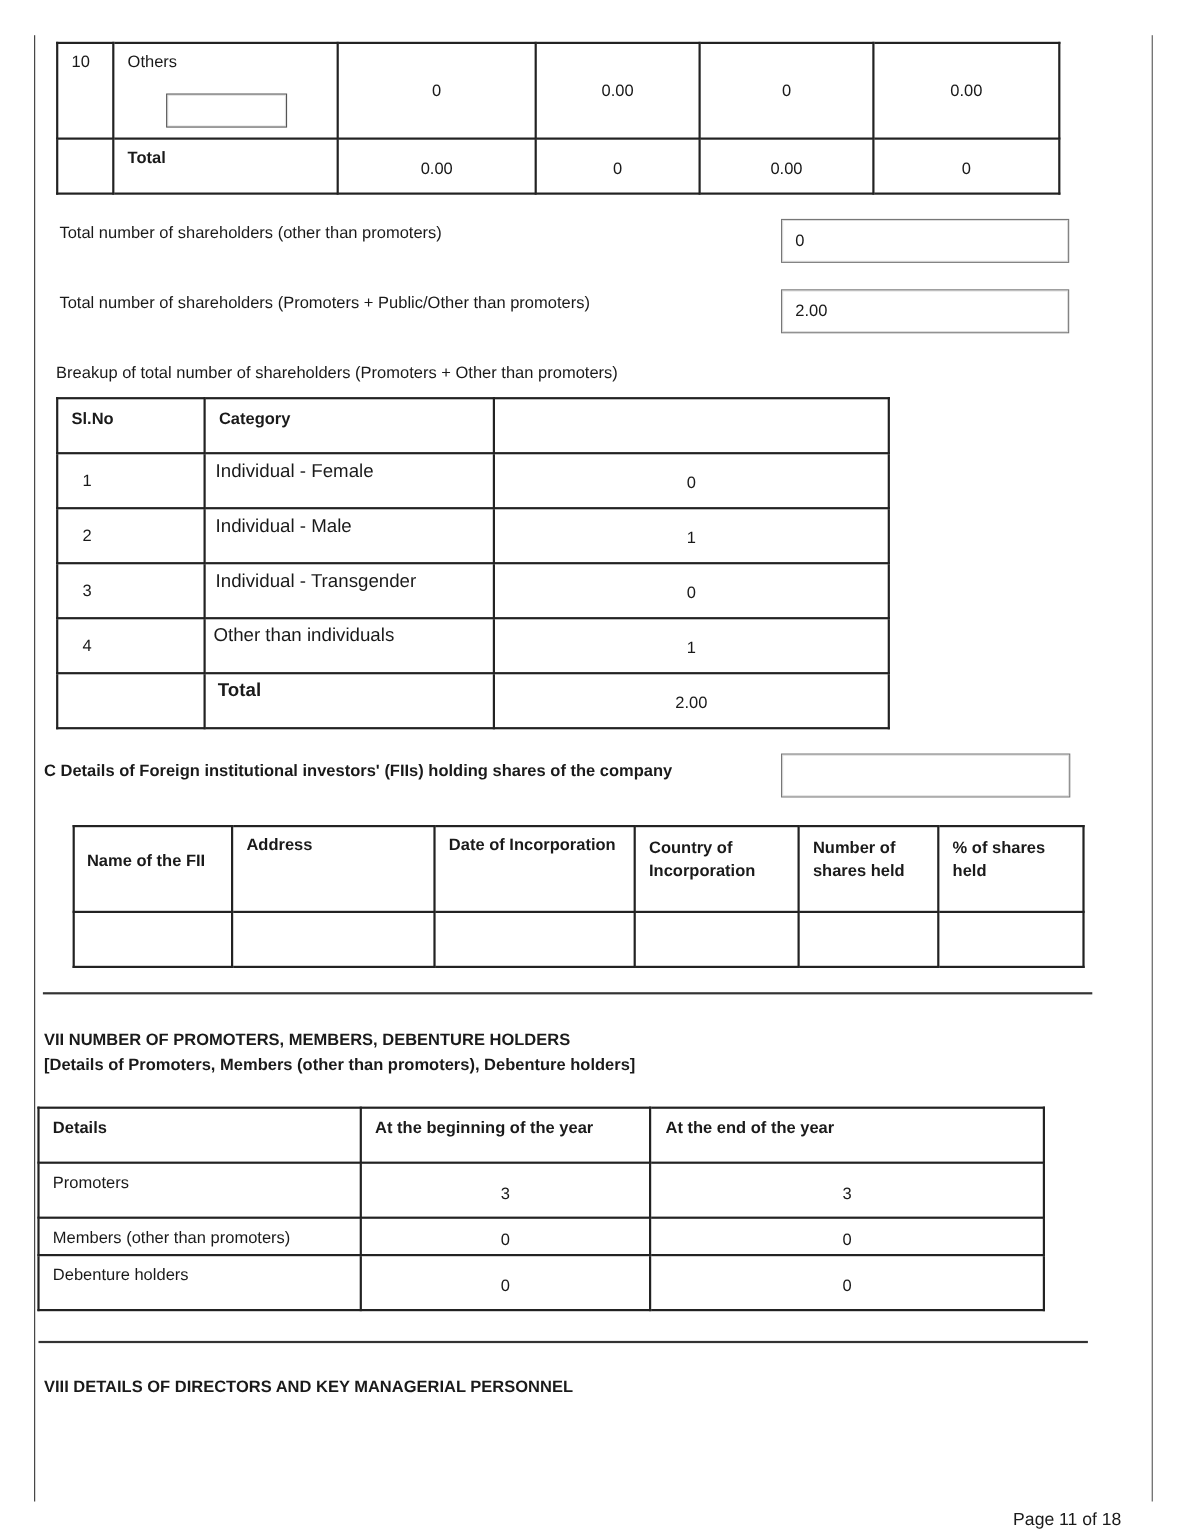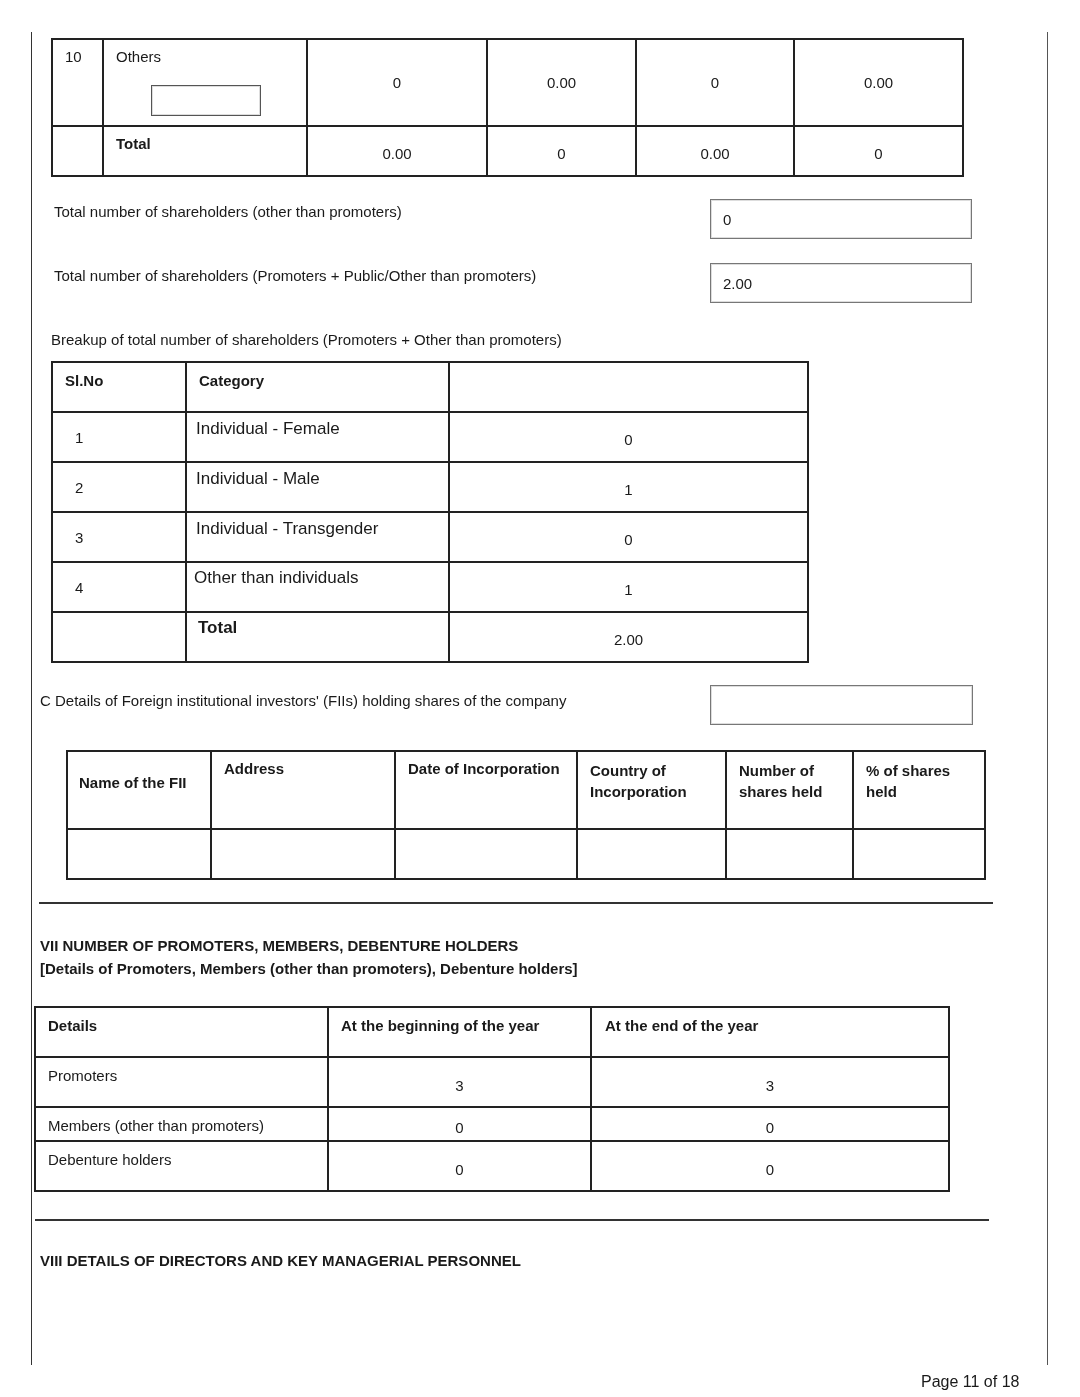--- a/index.html
+++ b/index.html
@@ -108,21 +108,21 @@
   </tr>
   <tr style="height:50px">
     <td></td>
     <td class="bold" style="padding:5px 0 0 11px; font-size:17px;">Total</td>
     <td class="c" style="padding-top:4px">2.00</td>
   </tr>
 </tbody>
   </table>
 
 <div class="abs heading" style="left:40px; top:692px; font-weight:normal;">
-  <span style="font-weight:normal;">C Details of Foreign institutional investors' (FIIs) holding shares of the company</span>
+  <span style="font-weight:bold;">C Details of Foreign institutional investors' (FIIs) holding shares of the company</span>
 </div>
 <div class="inputbox" style="left:710px; top:685px; width:261px; height:38px;">
   <span></span>
 </div>
 
 <table class="grid" style="left:66px; top:750px; width:918px;">
   <colgroup>
     <col style="width:144px">
       <col style="width:184px">
       <col style="width:182px">

